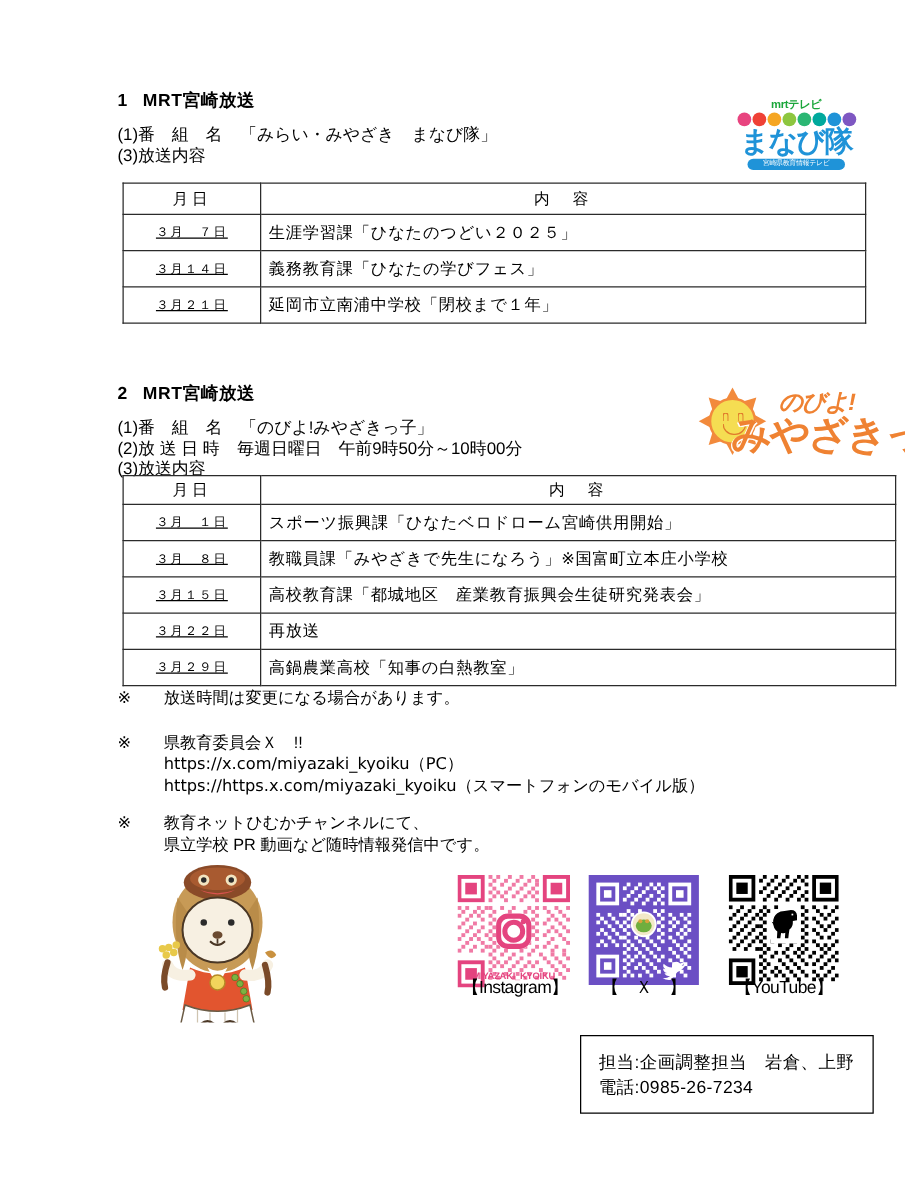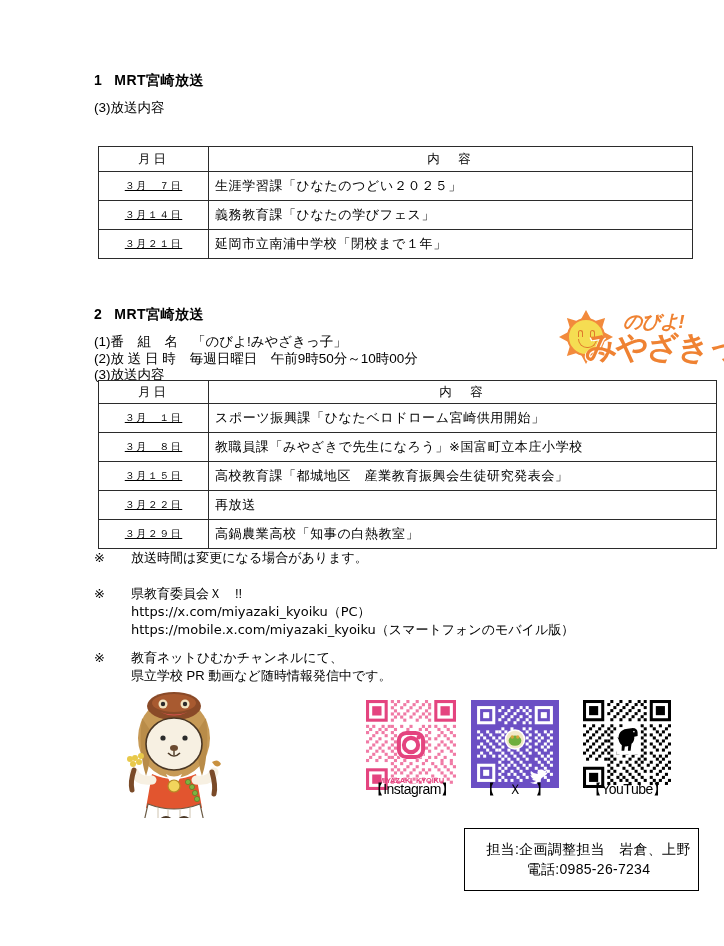--- a/index.html
+++ b/index.html
@@ -271,37 +271,55 @@
     position: absolute;
     border: 1.5px solid #000;
     box-sizing: border-box;
     font-size: 14px;
     line-height: 20px;
     padding: 10px 0 0 14px;
     letter-spacing: 0.3px;
     white-space: nowrap;
     background: #fff;
   }
-  .contact .ln { display: block; text-align: center; }
+  .contact .ln { display: block; }
 </style>
 </head>
 <body>
 
 <div class="page">
 
   <div class="section-head" style="left:58px; top:72px;">
     <span class="sec-num">1</span><span>MRT宮崎放送</span>
   </div>
 
   <div class="info-block" style="left:58px; top:100px;">
+    <span class="info-line">
+      <span class="info-label">(1)番　組　名</span><span class="info-val">「みらい・みやざき　まなび隊」</span>
+    </span>
     <span class="info-line">
       <span class="info-label">(3)放送内容</span>
     </span>
   </div>
 
+  <div class="logo-mrt" style="left:540px; top:78px;">
+    <div class="mrt-top">mrtテレビ</div>
+    <div class="mrt-dots">
+      <i style="background:#e8447f"></i>
+      <i style="background:#ef4136"></i>
+      <i style="background:#f5a623"></i>
+      <i style="background:#8dc63f"></i>
+      <i style="background:#2bb673"></i>
+      <i style="background:#00a99d"></i>
+      <i style="background:#1f93d8"></i>
+      <i style="background:#7e57c2"></i>
+    </div>
+    <div class="mrt-main">まなび隊</div>
+    <div class="mrt-sub">宮崎県教育情報テレビ</div>
+  </div>
 
   <table class="sched" style="left:62px; top:146px; width:594px;">
     <colgroup>
         <col style="width:110px">
         <col style="width:484px">
       </colgroup>
     <thead>
       <tr>
         <th style="height:24px">月日</th>
         <th style="height:24px">内　容</th>
@@ -403,21 +421,21 @@
     <span class="note-body">
       <span class="ln">放送時間は変更になる場合があります。</span>
     </span>
   </div>
 
   <div class="note" style="left:58px; top:585px;">
     <span class="note-mark">※</span>
     <span class="note-body">
       <span class="ln">県教育委員会Ｘ　!!</span>
       <span class="ln mono-url">https://x.com/miyazaki_kyoiku（PC）</span>
-      <span class="ln mono-url">https://mobile.x.com/miyazaki_kyoiku（スマートフォンのモバイル版）</span>
+      <span class="ln mono-url">https://https.x.com/miyazaki_kyoiku（スマートフォンのモバイル版）</span>
     </span>
   </div>
 
   <div class="note" style="left:58px; top:649px;">
     <span class="note-mark">※</span>
     <span class="note-body">
       <span class="ln">教育ネットひむかチャンネルにて、</span>
       <span class="ln">県立学校 PR 動画など随時情報発信中です。</span>
     </span>
   </div>

